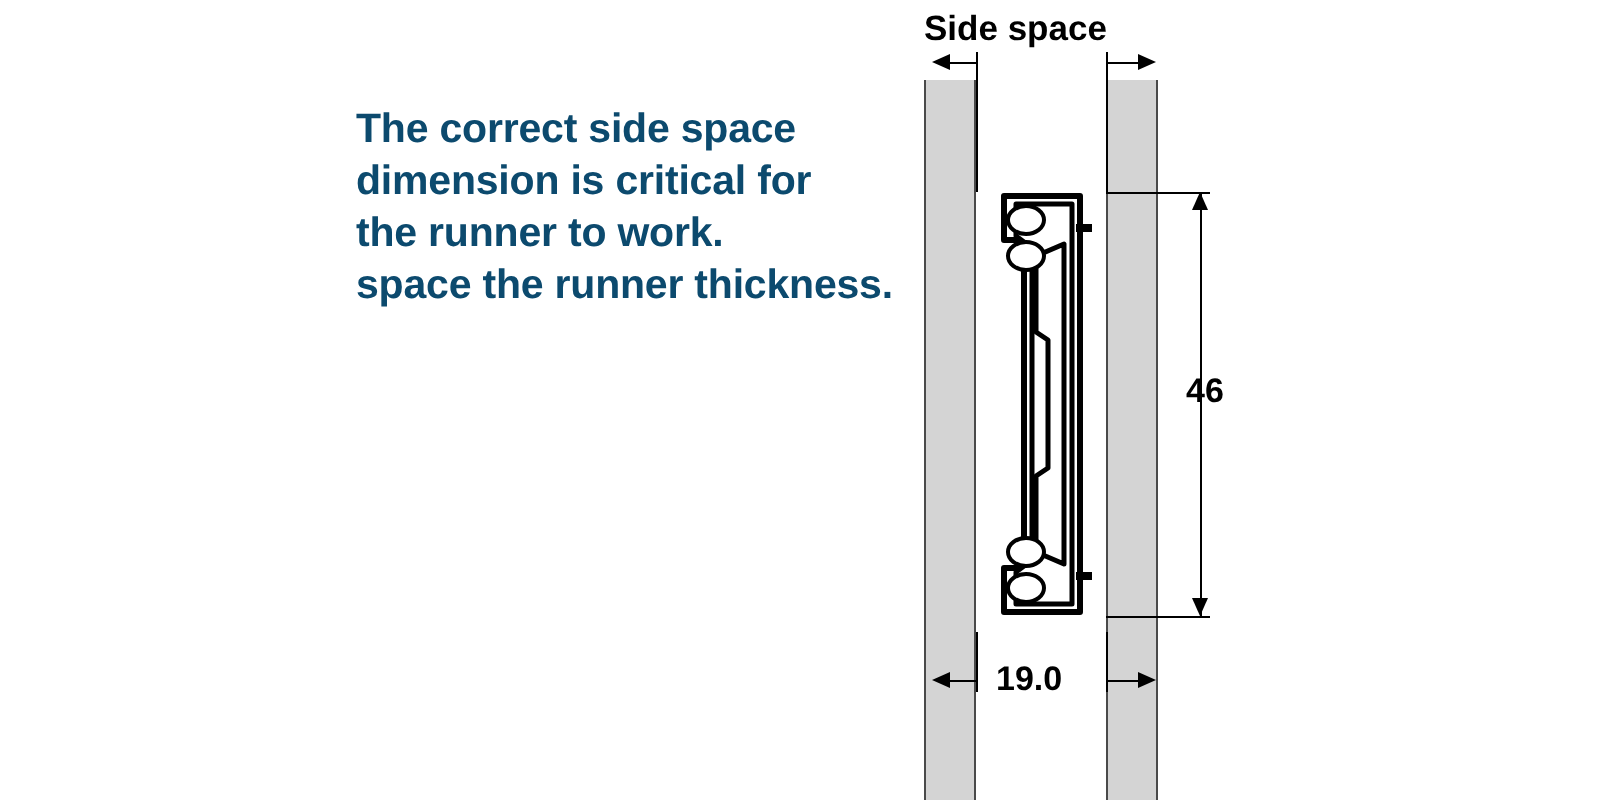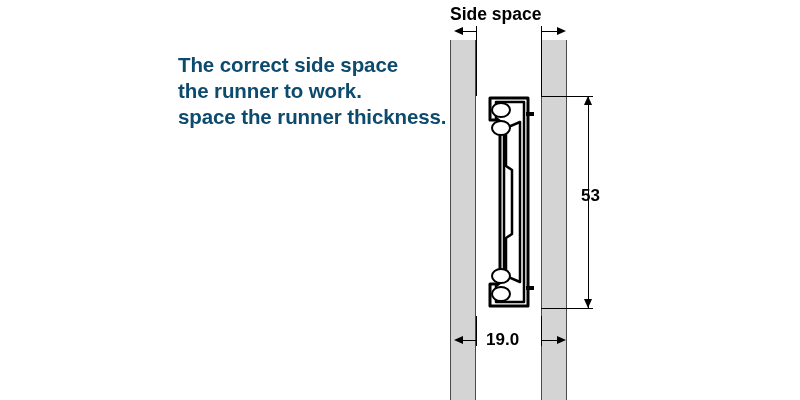--- a/index.html
+++ b/index.html
@@ -26,21 +26,21 @@
     font-weight: bold;
     line-height: 26px;
     color: #0c4a6e;
     letter-spacing: -0.1px;
   }
   #instruction .line { display: block; white-space: nowrap; }
 
   
   #drawing {
     position: absolute;
-    left: 428px;
+    left: 440px;
     top: 0;
     width: 360px;
     height: 400px;
   }
 
   
   .panel {
     position: absolute;
     background: #d4d4d4;
     border-left: 1px solid #4a4a4a;
@@ -125,20 +125,21 @@
     border-top: 9px solid #000;
   }
 </style>
 </head>
 <body>
 
 <div id="root">
 
   <div id="instruction">
     <span class="line">The correct side space</span>
+    <span class="line">dimension is critical for</span>
     <span class="line">the runner to work.</span>
     <span class="line">space the runner thickness.</span>
   </div>
 
   <div id="drawing">
 
     <div id="panel-left" class="panel"></div>
     <div id="panel-right" class="panel"></div>
 
     <div id="label-side-space" class="dim-label">Side space</div>
@@ -167,21 +168,21 @@
 
       <rect x="50" y="24" width="8" height="4" fill="#000000"></rect>
       <rect x="50" y="198" width="8" height="4" fill="#000000"></rect>
     </svg>
 
     <div class="ext-line hline" style="left:113px; top:96px; width:52px;"></div>
     <div class="ext-line hline" style="left:113px; top:308px; width:52px;"></div>
     <div class="ext-line vline" style="left:160px; top:96px; height:212px;"></div>
     <div class="arrow arrow-up" style="left:156px; top:96px;"></div>
     <div class="arrow arrow-down" style="left:156px; top:299px;"></div>
-    <div id="label-46" class="dim-label">53</div>
+    <div id="label-46" class="dim-label">46</div>
 
     <div class="ext-line vline" style="left:48px; top:316px; height:30px;"></div>
     <div class="ext-line vline" style="left:113px; top:316px; height:30px;"></div>
     <div class="ext-line hline" style="left:30px; top:340px; width:18px;"></div>
     <div class="arrow arrow-left" style="left:26px; top:336px;"></div>
     <div class="ext-line hline" style="left:113px; top:340px; width:18px;"></div>
     <div class="arrow arrow-right" style="left:129px; top:336px;"></div>
     <div id="label-127" class="dim-label">19.0</div>
 
   </div>

